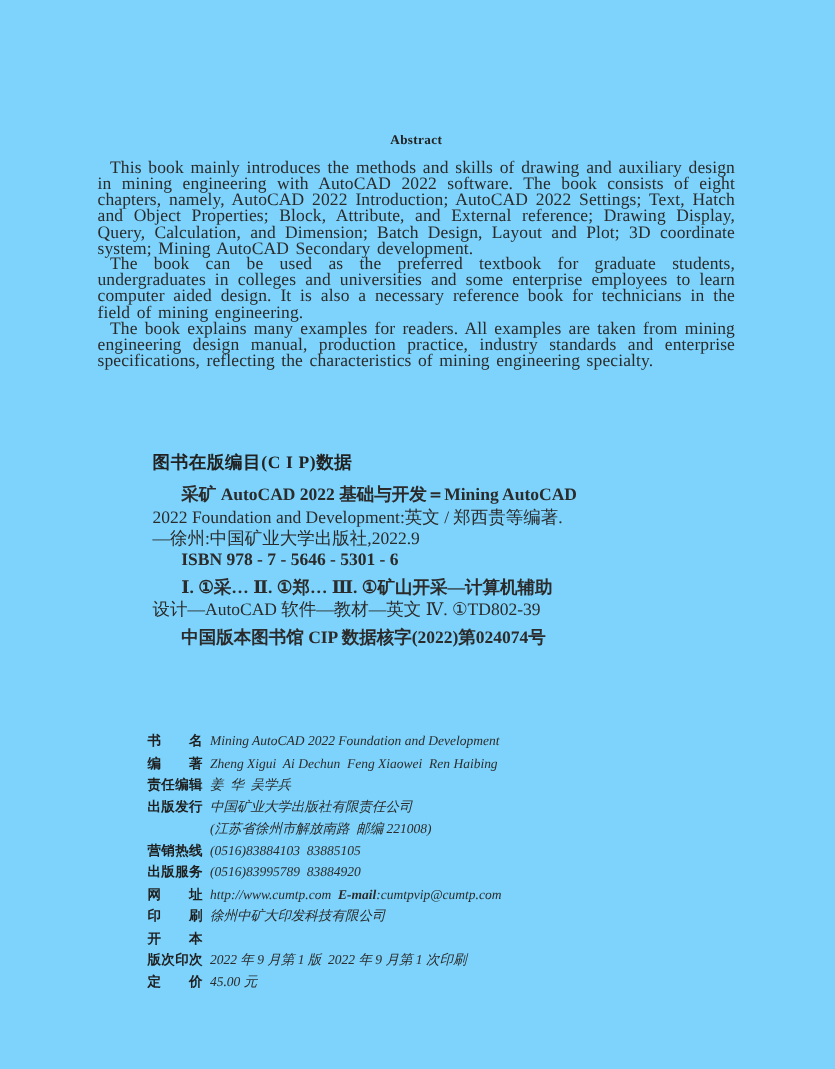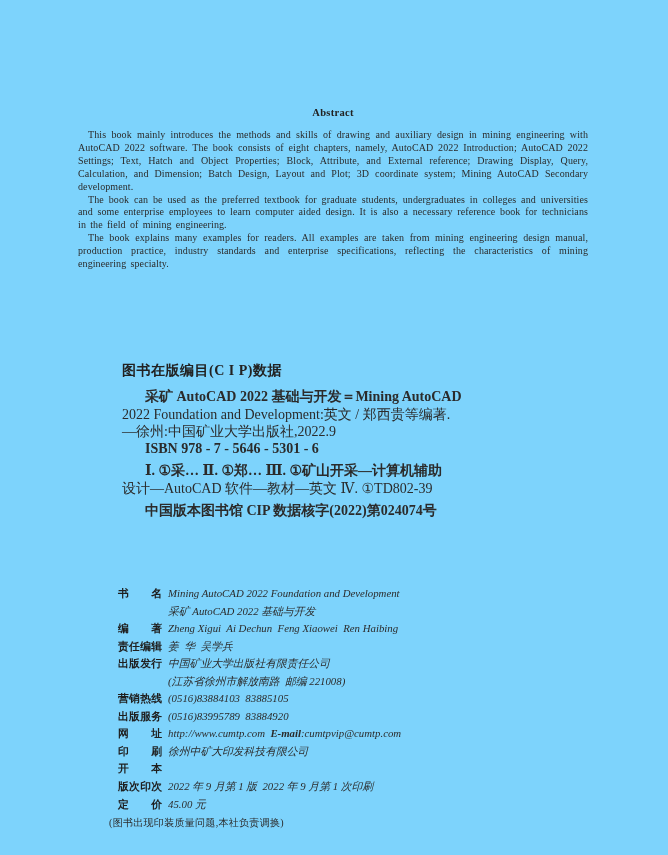--- a/index.html
+++ b/index.html
@@ -13,21 +13,21 @@
     overflow:hidden;
   }
 
   
   .abstract-block { position:absolute; left:78px; top:107px; width:510px; }
   .abstract-title {
     text-align:center; font-weight:bold; font-size:10.5px;
     letter-spacing:0.3px; margin-bottom:11px; color:#222;
   }
   .abstract-body p {
-    font-size:10px; line-height:12.9px;
+    font-size:14px; line-height:12.9px;
     text-align:justify; text-indent:10px;
     word-spacing:1.6px; letter-spacing:0.1px;
   }
 
   
   .cip-block {
     position:absolute; left:122px; top:362px; width:300px;
     font-size:14px; line-height:17.3px;
   }
   .cip-heading { font-weight:bold; letter-spacing:0.5px; margin-bottom:9px; color:#222; }
@@ -81,24 +81,20 @@
   </div>
 
   <div class="colophon-block">
     <div id="colophon-rows">
         <div class="colophon-row">
           <span class="colophon-label">
             <span>书</span>
             <span>名</span>
           </span>
           <span class="colophon-value"><span>Mining AutoCAD 2022 Foundation and Development</span></span>
-        </div>
-        <div class="colophon-row">
-          <span class="colophon-label"></span>
-          <span class="colophon-value"><span>采矿 AutoCAD 2022 基础与开发</span></span>
         </div>
         <div class="colophon-row">
           <span class="colophon-label">
             <span>编</span>
             <span>著</span>
           </span>
           <span class="colophon-value"><span>Zheng Xigui  Ai Dechun  Feng Xiaowei  Ren Haibing</span></span>
         </div>
         <div class="colophon-row">
           <span class="colophon-label">
@@ -170,16 +166,15 @@
           <span class="colophon-value"><span>2022 年 9 月第 1 版  2022 年 9 月第 1 次印刷</span></span>
         </div>
         <div class="colophon-row">
           <span class="colophon-label">
             <span>定</span>
             <span>价</span>
           </span>
           <span class="colophon-value"><span>45.00 元</span></span>
         </div>
       </div>
-    <div class="colophon-note">(图书出现印装质量问题,本社负责调换)</div>
   </div>
 
 </div>
 
 </body></html>

